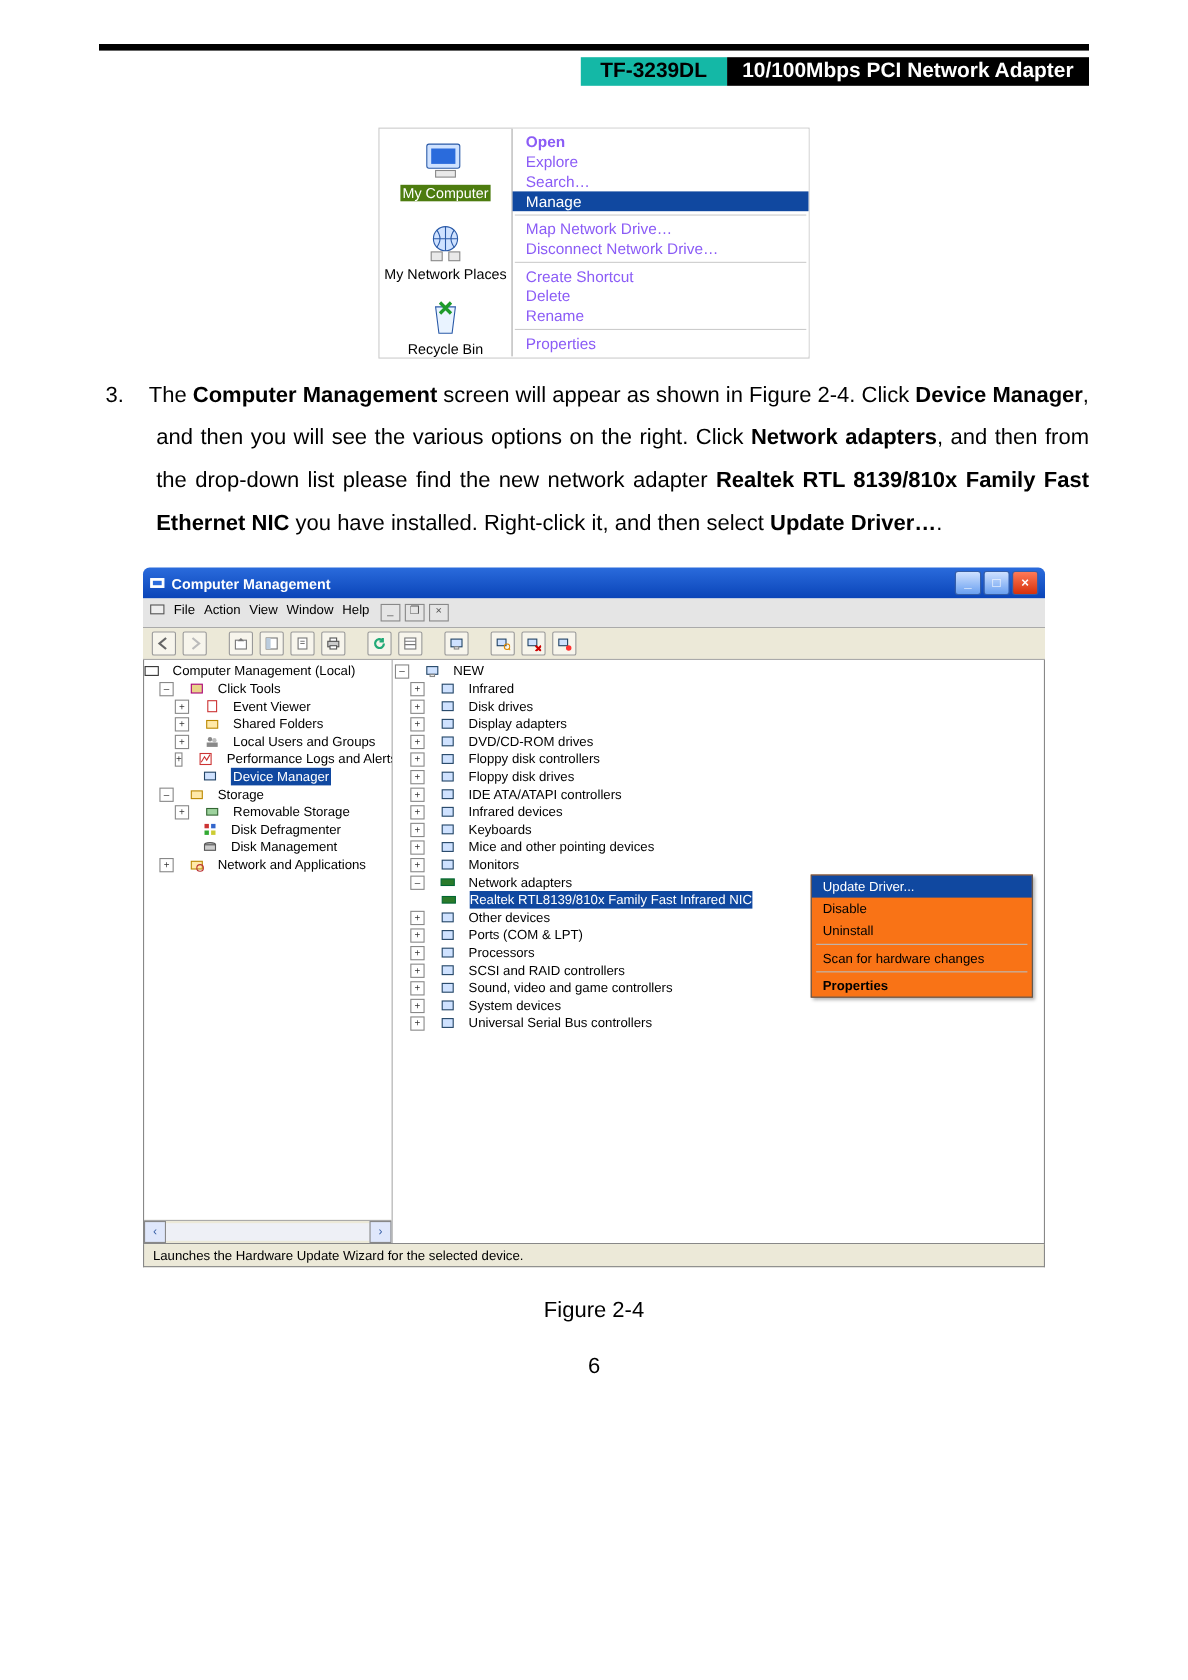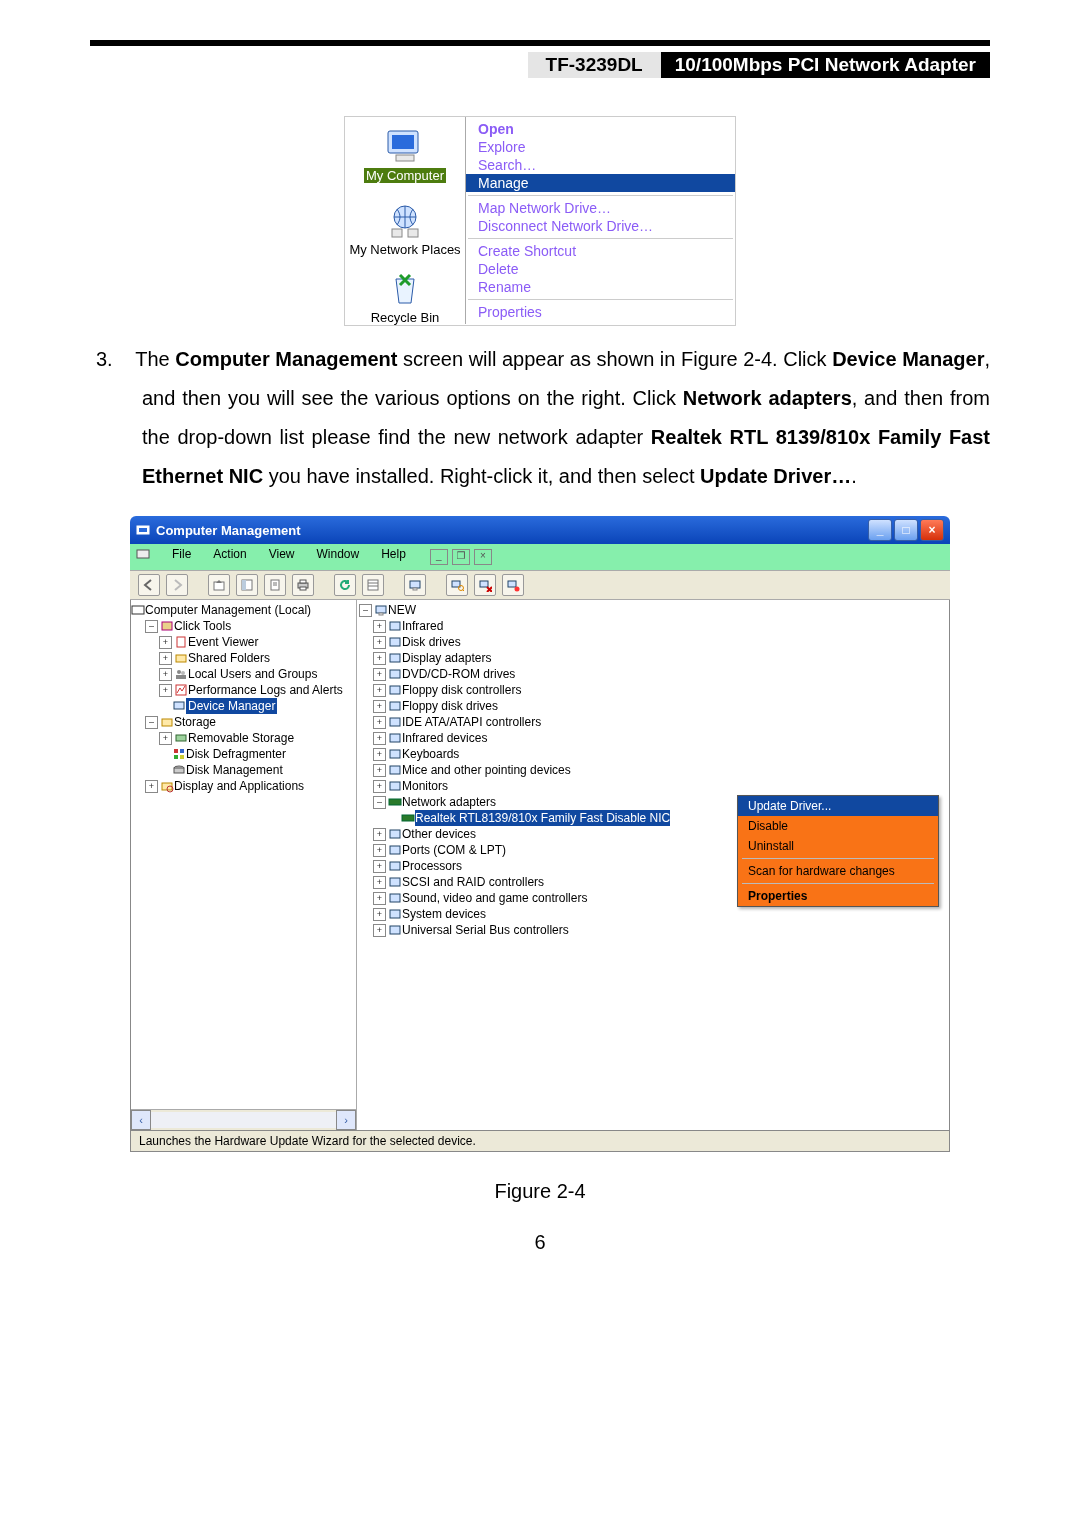--- a/index.html
+++ b/index.html
@@ -1,20 +1,20 @@
 <!DOCTYPE html>
 <html><head>
 <meta charset="utf-8">
 <style>
 html,body{margin:0;padding:0;background:#fff;font-family:Arial,Helvetica,sans-serif;color:#000}
 .page{width:1080px;margin:0 auto;padding:40px 90px 40px 90px;box-sizing:border-box}
 .hr{border:0;border-top:6px solid #000;margin:0 0 0 0}
 .hdr{display:flex;justify-content:flex-end;margin-top:6px}
 .hdr-box{display:flex;font-weight:700;font-size:19px}
-.hdr-left{padding:2px 18px;background:#e5e5e5;color:#000}
+.hdr-left{padding:2px 18px;background:#14b8a6;color:#000}
 .hdr-right{padding:2px 14px;background:#000;color:#fff}
 
 .fig{display:block;margin:38px auto 14px auto}
 .fig-cap{text-align:center;font-size:20px;margin:28px 0 18px 0}
 
 
 .fig1{width:390px;border:1px solid #ccc;background:#fff;font-family:Tahoma,Arial,sans-serif;font-size:14px;color:#000}
 .fig1 .row{display:flex;align-items:flex-start}
 .fig1 .icons{width:120px;text-align:center;padding-top:10px}
 .fig1 .lbl{font-size:13px;background:#4d7c0f;color:#fff;display:inline-block;padding:0 2px}
@@ -34,30 +34,30 @@
 .b{font-weight:700}
 
 
 .cm{width:820px;margin:20px auto 0 auto;font-family:Tahoma,Arial,sans-serif;font-size:13px;color:#000}
 .cm .title{background:linear-gradient(#2a6bdc,#0a44b8);color:#fff;font-weight:700;padding:3px 6px;display:flex;align-items:center;justify-content:space-between;border-top-left-radius:6px;border-top-right-radius:6px}
 .cm .title .t{display:flex;align-items:center;gap:6px}
 .cm .winbtns{display:flex;gap:2px}
 .cm .wb{width:22px;height:20px;background:linear-gradient(#cfe1ff,#6aa0f0);border:1px solid #365ea6;border-radius:3px;display:flex;align-items:center;justify-content:center}
 .cm .wb.close{background:linear-gradient(#ff7a57,#d6300b)}
 .cm .wb span{font-size:12px;color:#fff;line-height:1}
-.cm .menubar{background:#86efac;border-bottom:1px solid #aaa;padding:3px 6px;display:flex;gap:22px;font-size:12px}
+.cm .menubar{background:#e5e5e5;border-bottom:1px solid #aaa;padding:3px 6px;display:flex;gap:8px;font-size:12px}
 .cm .menubar .right{margin-left:auto;display:flex;gap:4px}
 .cm .menubar .mchip{width:16px;height:14px;border:1px solid #888;font-size:10px;text-align:center;line-height:12px;color:#555}
 .cm .toolbar{background:#ece9d8;border-bottom:1px solid #aaa;padding:3px 8px;display:flex;gap:6px;align-items:center}
 .tb{width:20px;height:20px;border:1px solid #999;background:#f7f5ec;border-radius:2px;display:flex;align-items:center;justify-content:center}
 .tb svg{width:14px;height:14px}
 .cm .body{display:flex;height:530px;border:1px solid #888;border-top:0;background:#fff}
 .cm .left{width:225px;border-right:1px solid #aaa;overflow:auto;padding:2px 0;font-size:12px;line-height:16px;position:relative}
 .cm .right{flex:1;padding:2px 2px;font-size:12px;line-height:16px;position:relative}
-.node{display:flex;align-items:center;white-space:nowrap;gap:0}
+.node{display:flex;align-items:center;white-space:nowrap;gap:12px}
 .exp{width:11px;height:11px;border:1px solid #888;display:inline-flex;align-items:center;justify-content:center;font-size:9px;line-height:1;color:#333;margin-right:2px;margin-left:0}
 .exp.blank{border:0}
 .pad1{padding-left:14px}.pad2{padding-left:28px}.pad3{padding-left:42px}
 .ic{width:14px;height:14px;display:inline-block}
 .ic svg{width:14px;height:14px}
 .sel{background:#1048a0;color:#fff;padding:0 2px}
 .sel2{background:#1048a0;color:#fff}
 .ctx{position:absolute;right:10px;top:195px;width:200px;background:#f97316;border:1px solid #555;box-shadow:2px 2px 3px rgba(0,0,0,.3);font-size:12px}
 .ctx .c{padding:2px 10px}
 .ctx hr{border:0;border-top:1px solid #bbb;margin:2px 4px}
@@ -346,21 +346,21 @@
                 <rect x="2" y="5" width="10" height="5" fill="#ccc" stroke="#555"></rect>
               </svg></span>
             <span>Disk Management</span>
           </div>
         <div class="node pad1">
             <span class="exp">+</span>
             <span class="ic"><svg viewBox="0 0 14 14">
                 <rect x="2" y="4" width="10" height="7" fill="#ffe9a8" stroke="#b80"></rect>
                 <circle cx="10" cy="10" r="3" fill="none" stroke="#b33"></circle>
               </svg></span>
-            <span>Display and Applications</span>
+            <span>Network and Applications</span>
           </div>
 
         <div style="position:absolute;left:0;right:0;bottom:0">
           <div class="hsc">
             <div class="ar">‹</div>
             <div class="track"></div>
             <div class="ar">›</div>
           </div>
         </div>
       </div>
@@ -457,21 +457,21 @@
             <span class="exp">–</span>
             <span class="ic"><svg viewBox="0 0 14 14">
                 <rect x="1" y="4" width="12" height="6" fill="#2a7a2a" stroke="#063"></rect>
               </svg></span>
             <span>Network adapters</span>
           </div>
         <div class="node pad3">
             <span class="ic"><svg viewBox="0 0 14 14">
                 <rect x="1" y="4" width="12" height="6" fill="#2a7a2a" stroke="#063"></rect>
               </svg></span>
-            <span class="sel2">Realtek RTL8139/810x Family Fast Disable NIC</span>
+            <span class="sel2">Realtek RTL8139/810x Family Fast Infrared NIC</span>
           </div>
         <div id="devlist2">
             <div class="node pad1">
               <span class="exp">+</span>
               <span class="ic"><svg viewBox="0 0 14 14">
                   <rect x="2" y="3" width="10" height="8" fill="#cfe2ff" stroke="#246"></rect>
                 </svg></span>
               <span>Other devices</span>
             </div>
             <div class="node pad1">

